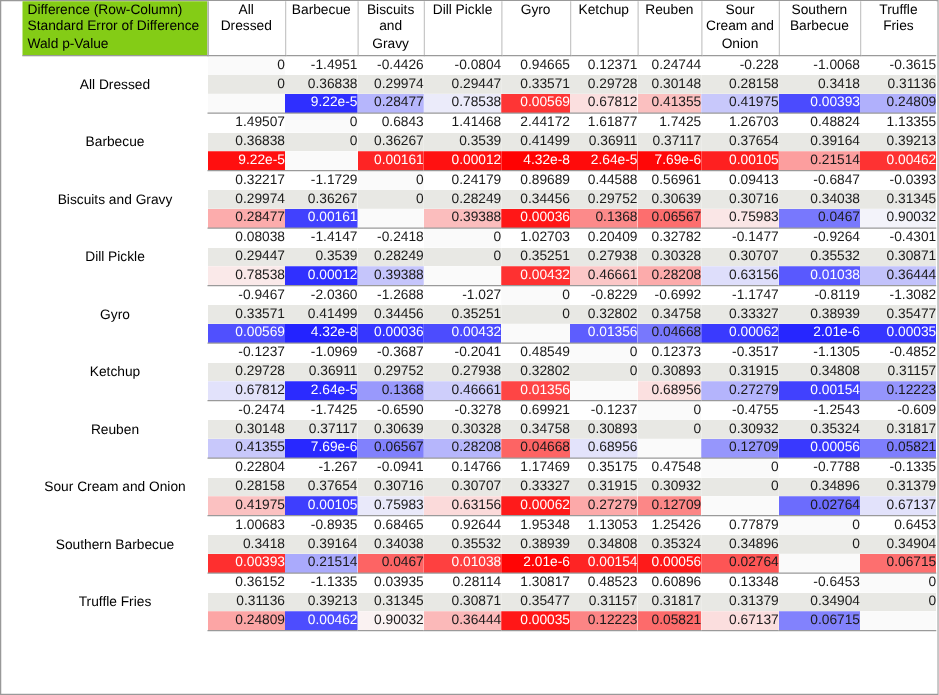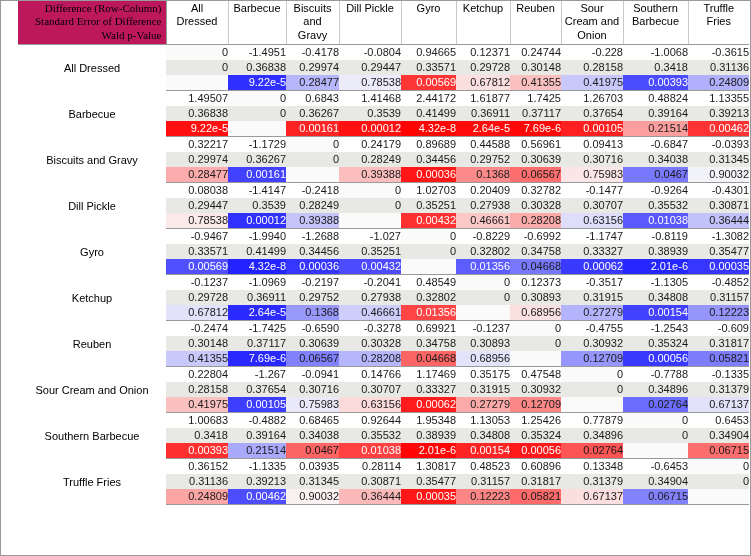--- a/index.html
+++ b/index.html
@@ -66,30 +66,29 @@
     padding: 0;
     margin: 0;
     font-weight: normal;
     font-size: 11px;
     vertical-align: middle;
     border: 0;
   }
 
   
   thead th.legend-head {
-    background: #be185d;
-    text-align: right;
+    background: #84cc16;
+    text-align: left;
     padding: 1px 4px 2px 4px;
     line-height: 13.4px;
     border-bottom: 1px solid #9a9a9a;
     border-right: 1px solid #9a9a9a;
     vertical-align: top;
     white-space: nowrap;
     color: #000000;
-    font-family: Liberation Serif, serif;
   }
   thead th.legend-head .lh-line { display: block; }
 
   thead th.col-head {
     background: #ffffff;
     text-align: center;
     padding: 1px 3px 2px 3px;
     line-height: 13.4px;
     border-bottom: 1px solid #9a9a9a;
     border-right: 1px solid #c8c8c8;
@@ -172,21 +171,21 @@
           <th class="col-head">Sour Cream and Onion</th>
           <th class="col-head">Southern Barbecue</th>
           <th class="col-head">Truffle Fries</th>
         </tr>
       </thead>
       <tbody id="table-body">
           <tr class="r-diff">
             <td class="row-label" rowspan="3">All Dressed</td>
             <td class="cell diag">0</td>
             <td class="cell">-1.4951</td>
-            <td class="cell">-0.4178</td>
+            <td class="cell">-0.4426</td>
             <td class="cell">-0.0804</td>
             <td class="cell">0.94665</td>
             <td class="cell">0.12371</td>
             <td class="cell">0.24744</td>
             <td class="cell">-0.228</td>
             <td class="cell">-1.0068</td>
             <td class="cell">-0.3615</td>
           </tr>
           <tr class="r-se">
             <td class="cell diag">0</td>
@@ -319,21 +318,21 @@
             <td class="cell" style="background: rgb(254, 49, 49); color: rgb(255, 255, 255);">0.00432</td>
             <td class="cell" style="background: rgb(251, 199, 199);">0.46661</td>
             <td class="cell" style="background: rgb(252, 171, 171);">0.28208</td>
             <td class="cell" style="background: rgb(222, 222, 251);">0.63156</td>
             <td class="cell" style="background: rgb(89, 89, 254); color: rgb(255, 255, 255);">0.01038</td>
             <td class="cell" style="background: rgb(194, 194, 251);">0.36444</td>
           </tr>
           <tr class="r-diff">
             <td class="row-label" rowspan="3">Gyro</td>
             <td class="cell">-0.9467</td>
-            <td class="cell">-1.9940</td>
+            <td class="cell">-2.0360</td>
             <td class="cell">-1.2688</td>
             <td class="cell">-1.027</td>
             <td class="cell diag">0</td>
             <td class="cell">-0.8229</td>
             <td class="cell">-0.6992</td>
             <td class="cell">-1.1747</td>
             <td class="cell">-0.8119</td>
             <td class="cell">-1.3082</td>
           </tr>
           <tr class="r-se">
@@ -357,21 +356,21 @@
             <td class="cell" style="background: rgb(93, 93, 254); color: rgb(255, 255, 255);">0.01356</td>
             <td class="cell" style="background: rgb(120, 120, 253);">0.04668</td>
             <td class="cell" style="background: rgb(58, 58, 254); color: rgb(255, 255, 255);">0.00062</td>
             <td class="cell" style="background: rgb(38, 38, 255); color: rgb(255, 255, 255);">2.01e-6</td>
             <td class="cell" style="background: rgb(54, 54, 255); color: rgb(255, 255, 255);">0.00035</td>
           </tr>
           <tr class="r-diff">
             <td class="row-label" rowspan="3">Ketchup</td>
             <td class="cell">-0.1237</td>
             <td class="cell">-1.0969</td>
-            <td class="cell">-0.2197</td>
+            <td class="cell">-0.3687</td>
             <td class="cell">-0.2041</td>
             <td class="cell">0.48549</td>
             <td class="cell diag">0</td>
             <td class="cell">0.12373</td>
             <td class="cell">-0.3517</td>
             <td class="cell">-1.1305</td>
             <td class="cell">-0.4852</td>
           </tr>
           <tr class="r-se">
             <td class="cell">0.29728</td>
@@ -467,21 +466,21 @@
             <td class="cell" style="background: rgb(254, 27, 27); color: rgb(255, 255, 255);">0.00062</td>
             <td class="cell" style="background: rgb(252, 169, 169);">0.27279</td>
             <td class="cell" style="background: rgb(252, 135, 135);">0.12709</td>
             <td class="cell diag" style="background: rgb(250, 250, 250);"></td>
             <td class="cell" style="background: rgb(108, 108, 253);">0.02764</td>
             <td class="cell" style="background: rgb(226, 226, 251);">0.67137</td>
           </tr>
           <tr class="r-diff">
             <td class="row-label" rowspan="3">Southern Barbecue</td>
             <td class="cell">1.00683</td>
-            <td class="cell">-0.4882</td>
+            <td class="cell">-0.8935</td>
             <td class="cell">0.68465</td>
             <td class="cell">0.92644</td>
             <td class="cell">1.95348</td>
             <td class="cell">1.13053</td>
             <td class="cell">1.25426</td>
             <td class="cell">0.77879</td>
             <td class="cell diag">0</td>
             <td class="cell">0.6453</td>
           </tr>
           <tr class="r-se">

